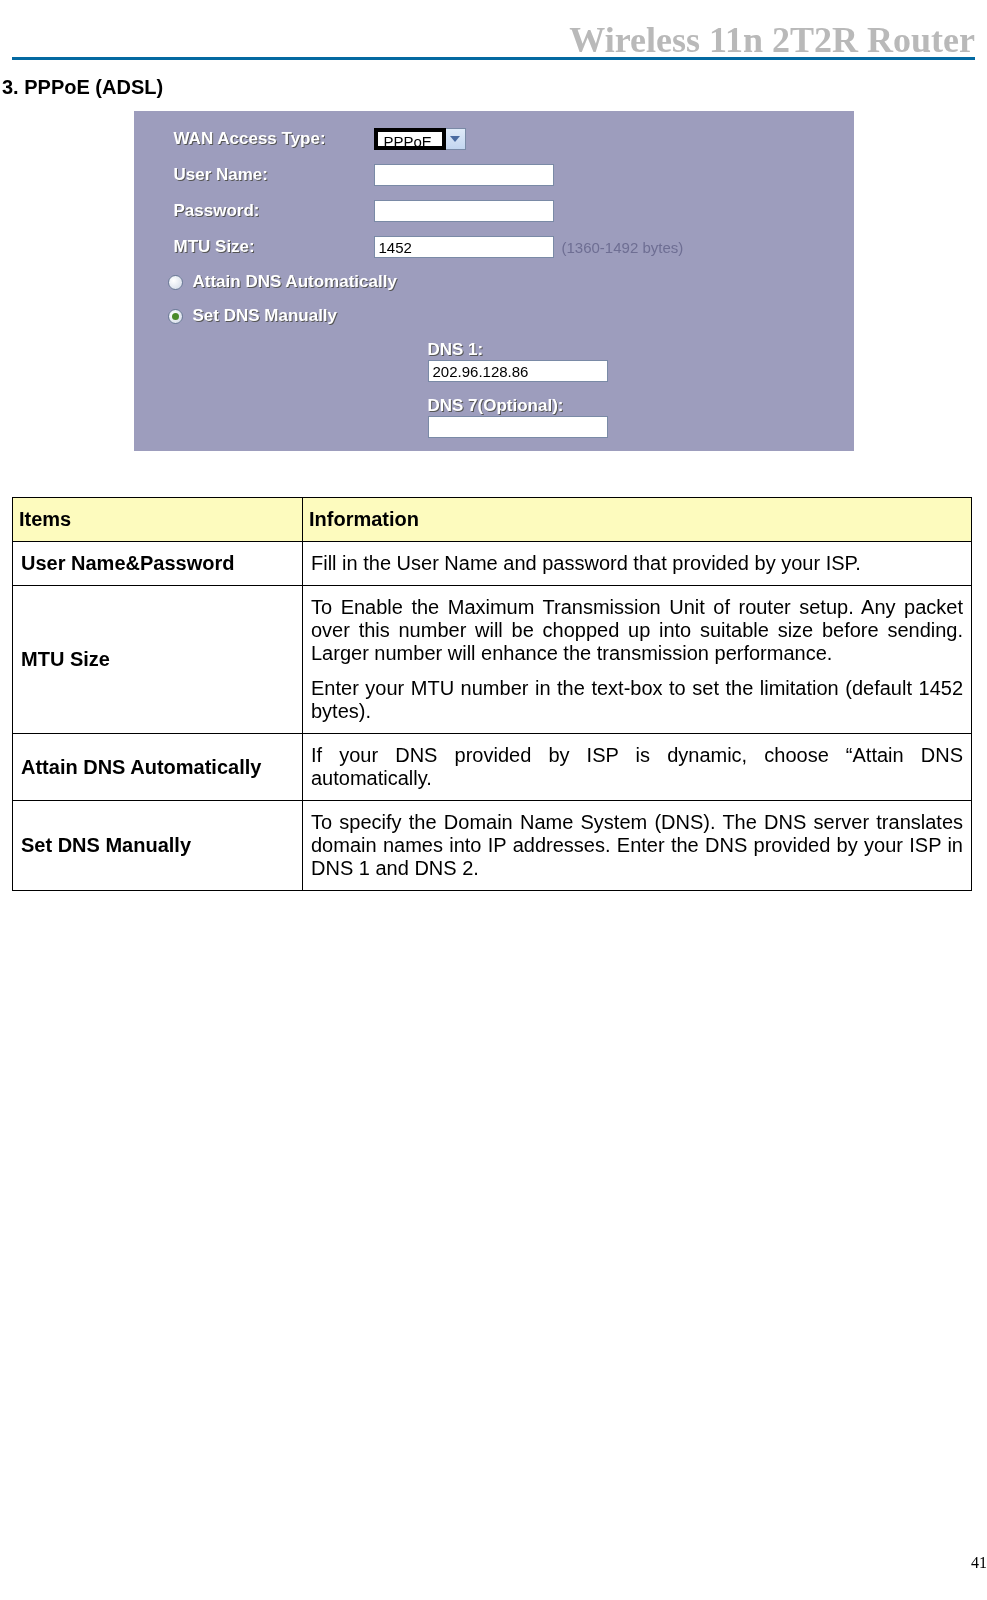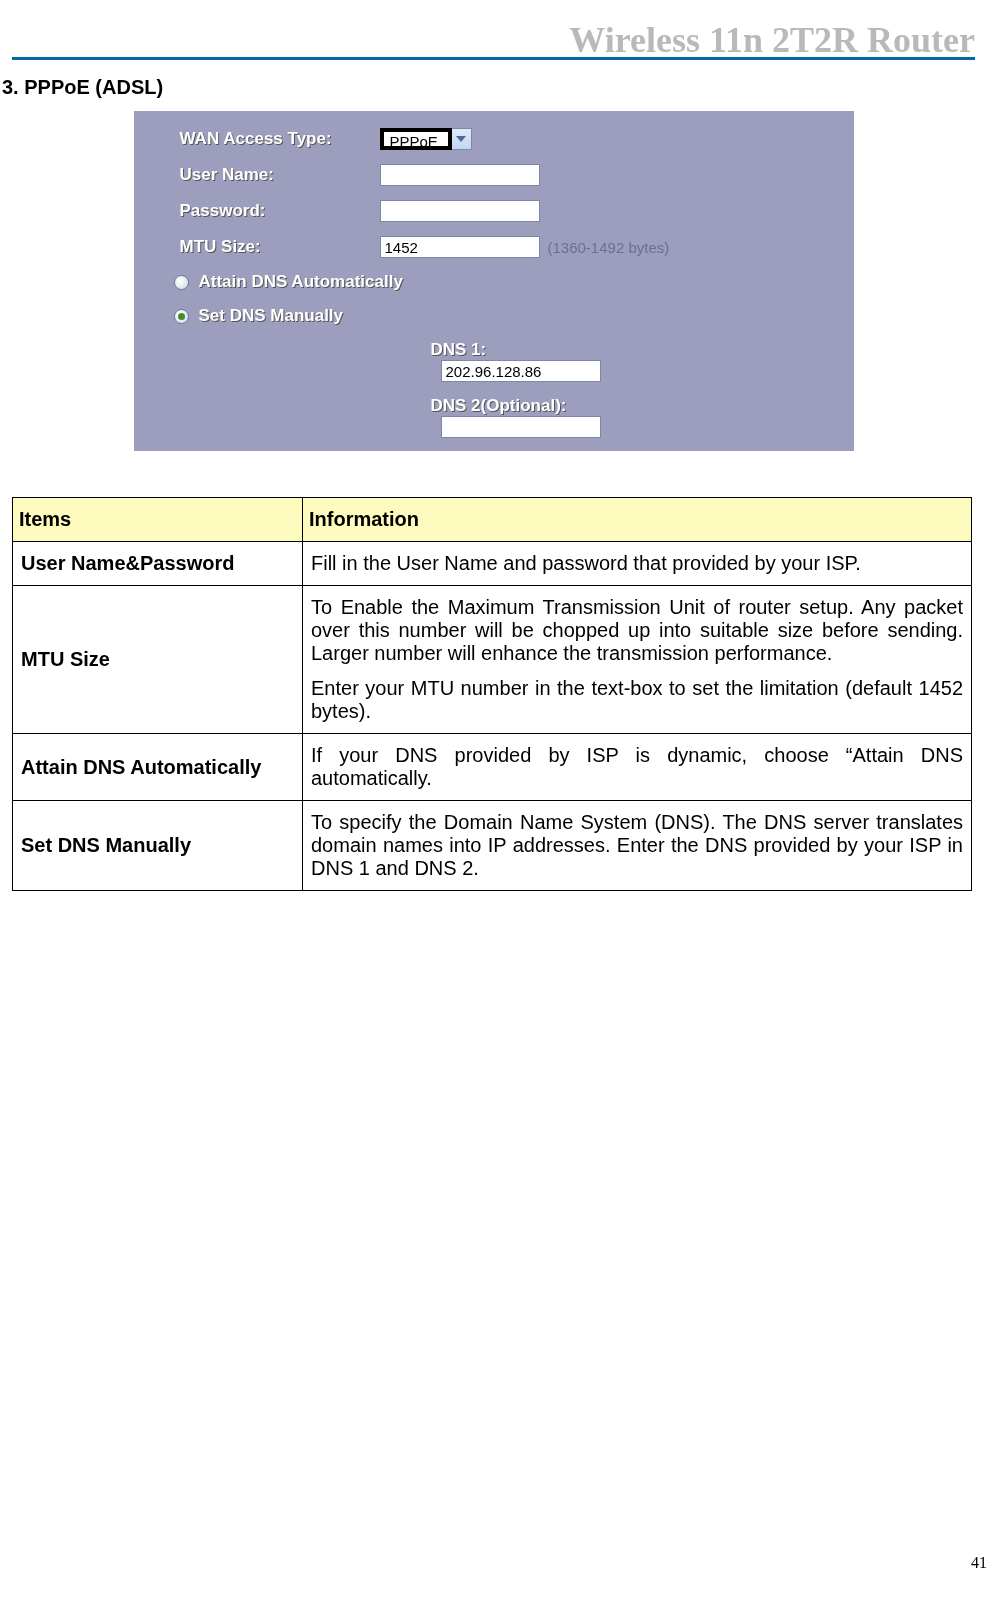--- a/index.html
+++ b/index.html
@@ -34,21 +34,21 @@
   .section-title {
     margin: 16px 10px 12px 2px;
     font-size: 20px;
     font-weight: bold;
     color: #000;
   }
   .router-panel {
     width: 720px;
     margin: 0 auto 46px auto;
     background: #9d9dbd;
-    padding: 10px 0 6px 16px;
+    padding: 10px 0 6px 10px;
   }
   .form-row {
     display: flex;
     align-items: center;
     padding: 7px 12px 7px 30px;
     font-family: Arial, sans-serif;
     font-size: 17px;
     color: #fff;
     font-weight: bold;
     text-shadow: 1px 1px 0 #555;
@@ -88,21 +88,21 @@
     border-left: none;
     display: flex;
     align-items: center;
     justify-content: center;
   }
   .select-btn svg { display: block; }
   .text-input {
     background: #fff;
     border: 1px solid #7a8aa6;
     height: 22px;
-    width: 160px;
+    width: 180px;
     color: #000;
     font-weight: normal;
     text-shadow: none;
     font-size: 15px;
     padding: 0 4px;
     font-family: Arial, sans-serif;
   }
   .hint {
     color: #6e6e93;
     font-weight: normal;
@@ -229,21 +229,21 @@
       <span class="radio checked"></span>
       <span class="radio-label">Set DNS Manually</span>
     </div>
 
     <div class="form-row indent">
       <span class="form-label">DNS 1:</span>
       <input class="text-input" type="text" value="202.96.128.86" style="">
     </div>
 
     <div class="form-row indent">
-      <span class="form-label">DNS 2(Optional):</span>
+      <span class="form-label">DNS 7(Optional):</span>
       <input class="text-input" type="text" value="" style="">
     </div>
 
   </div>
 
   <table class="info-table">
     <thead>
       <tr>
         <th class="col-items">Items</th>
         <th>Information</th>

